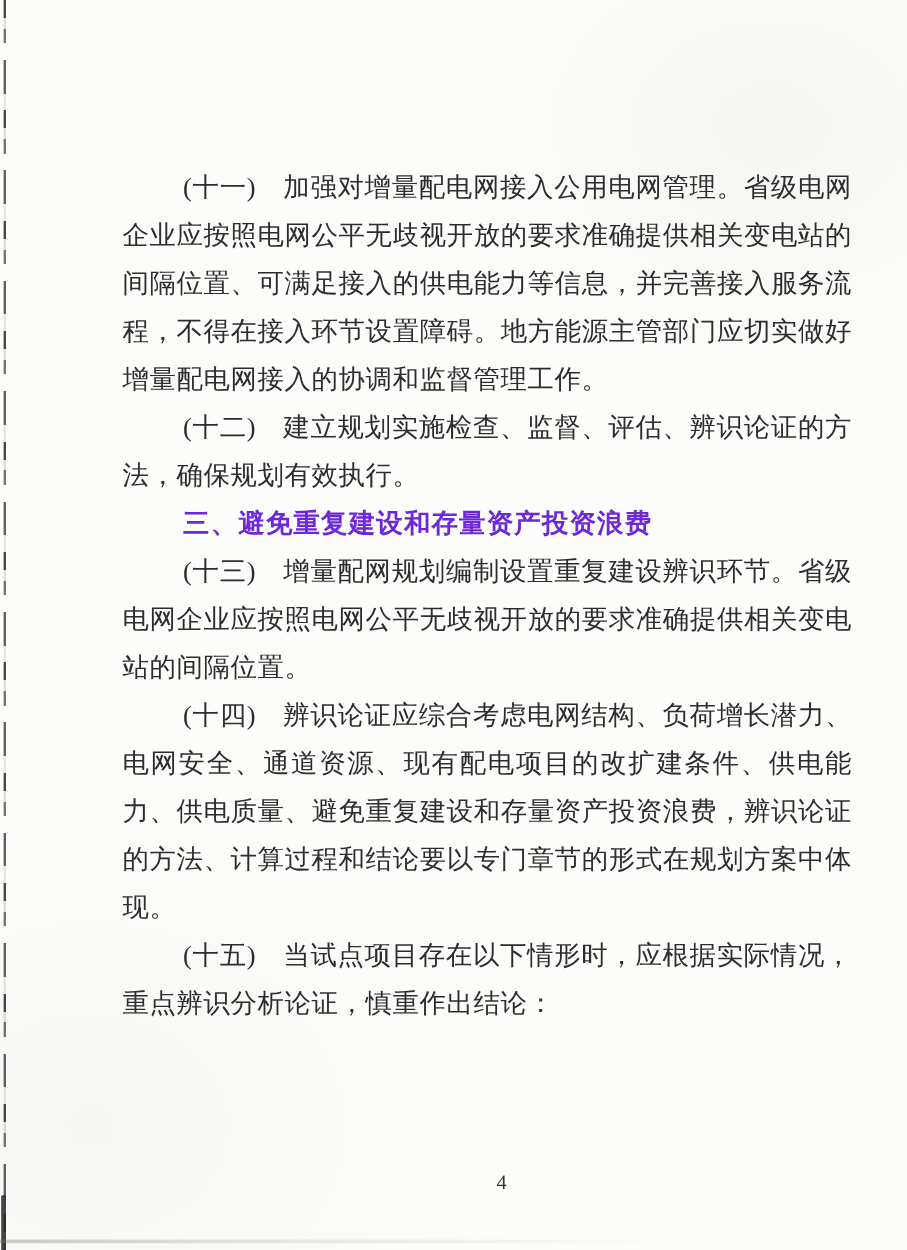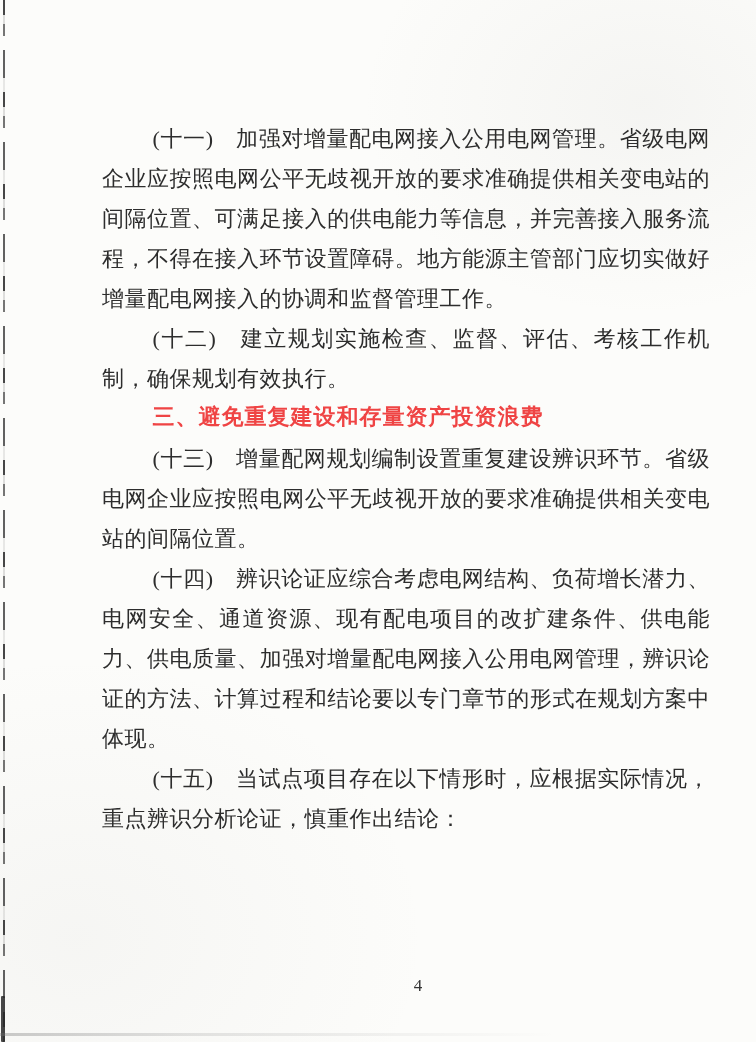--- a/index.html
+++ b/index.html
@@ -23,40 +23,40 @@
     position: absolute;
     inset: 0;
     background:
       radial-gradient(ellipse 400px 300px at 85% 10%, rgba(180,180,175,0.10), transparent 70%),
       radial-gradient(ellipse 500px 400px at 10% 90%, rgba(170,170,165,0.08), transparent 70%);
     pointer-events: none;
   }
   .content {
     position: absolute;
     left: 102px;
-    top: 119px;
+    top: 136px;
     width: 608px;
     font-size: 22px;
     line-height: 40px;
     letter-spacing: 0.5px;
     text-align: justify;
   }
   .para {
     margin: 0;
     text-indent: 2.3em;
   }
   .heading {
     margin: 0;
     text-indent: 2.3em;
     font-size: 22px;
     line-height: 40px;
     font-weight: bold;
-    font-family: Liberation Mono, monospace;
+    font-family: Liberation Serif, serif;
     letter-spacing: 1px;
-    color: #ef4444;
+    color: #6d28d9;
   }
   .page-number {
     position: absolute;
     left: 402px;
     top: 976px;
     width: 32px;
     text-align: center;
     font-size: 17px;
     color: #333;
     font-family: "Liberation Serif", "DejaVu Serif", serif;
@@ -104,22 +104,22 @@
 <body>
 
 <div class="page">
 
   <div class="edge-line-left"></div>
   <div class="edge-corner-bottom-left"></div>
   <div class="smudge-bottom"></div>
 
   <div class="content">
     <p class="para">(十一)　加强对增量配电网接入公用电网管理。省级电网企业应按照电网公平无歧视开放的要求准确提供相关变电站的间隔位置、可满足接入的供电能力等信息，并完善接入服务流程，不得在接入环节设置障碍。地方能源主管部门应切实做好增量配电网接入的协调和监督管理工作。</p>
-    <p class="para">(十二)　建立规划实施检查、监督、评估、考核工作机制，确保规划有效执行。</p>
+    <p class="para">(十二)　建立规划实施检查、监督、评估、辨识论证的方法，确保规划有效执行。</p>
     <h3 class="heading">三、避免重复建设和存量资产投资浪费</h3>
     <p class="para">(十三)　增量配网规划编制设置重复建设辨识环节。省级电网企业应按照电网公平无歧视开放的要求准确提供相关变电站的间隔位置。</p>
-    <p class="para">(十四)　辨识论证应综合考虑电网结构、负荷增长潜力、电网安全、通道资源、现有配电项目的改扩建条件、供电能力、供电质量、加强对增量配电网接入公用电网管理，辨识论证的方法、计算过程和结论要以专门章节的形式在规划方案中体现。</p>
+    <p class="para">(十四)　辨识论证应综合考虑电网结构、负荷增长潜力、电网安全、通道资源、现有配电项目的改扩建条件、供电能力、供电质量、避免重复建设和存量资产投资浪费，辨识论证的方法、计算过程和结论要以专门章节的形式在规划方案中体现。</p>
     <p class="para">(十五)　当试点项目存在以下情形时，应根据实际情况，重点辨识分析论证，慎重作出结论：</p>
   </div>
 
   <div class="page-number">4</div>
 
 </div>
 
 </body></html>

